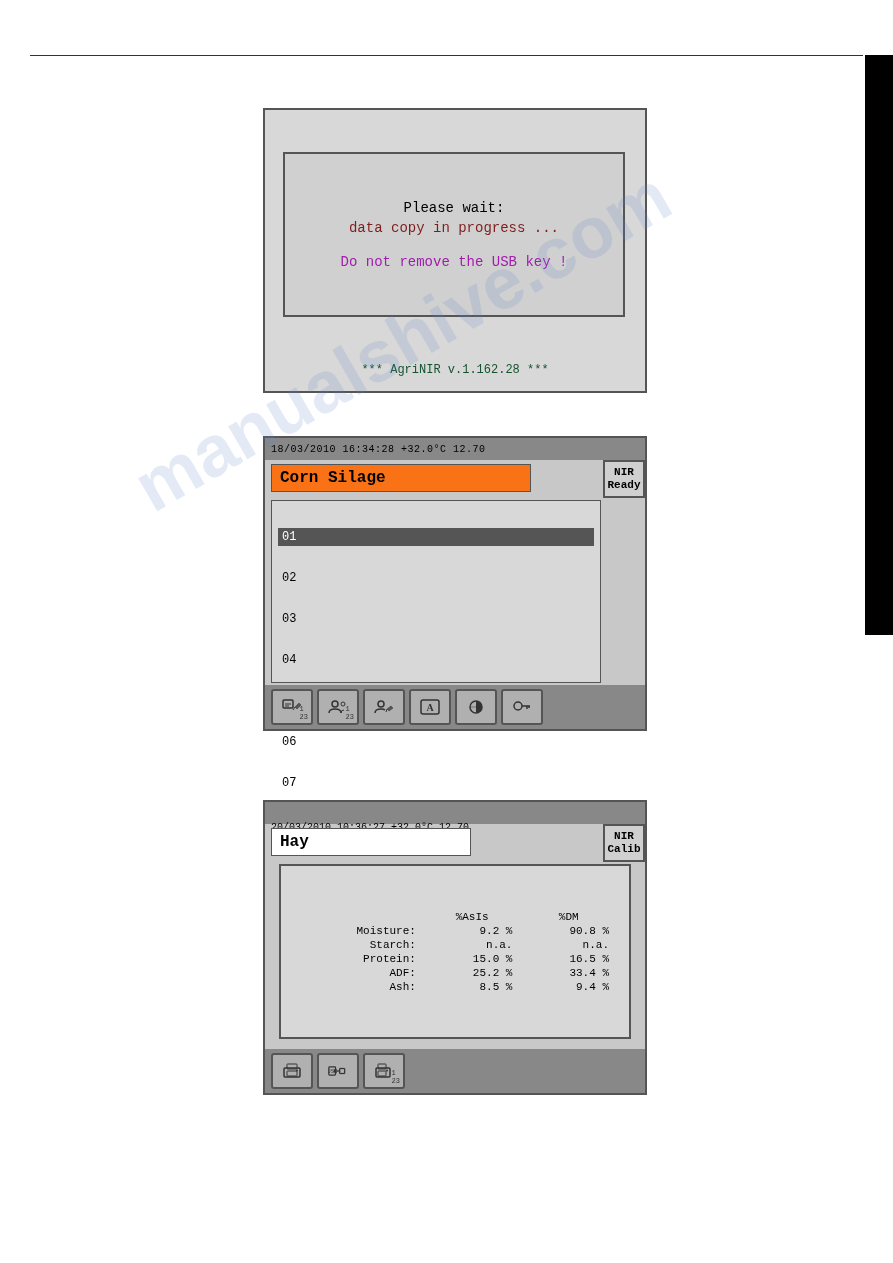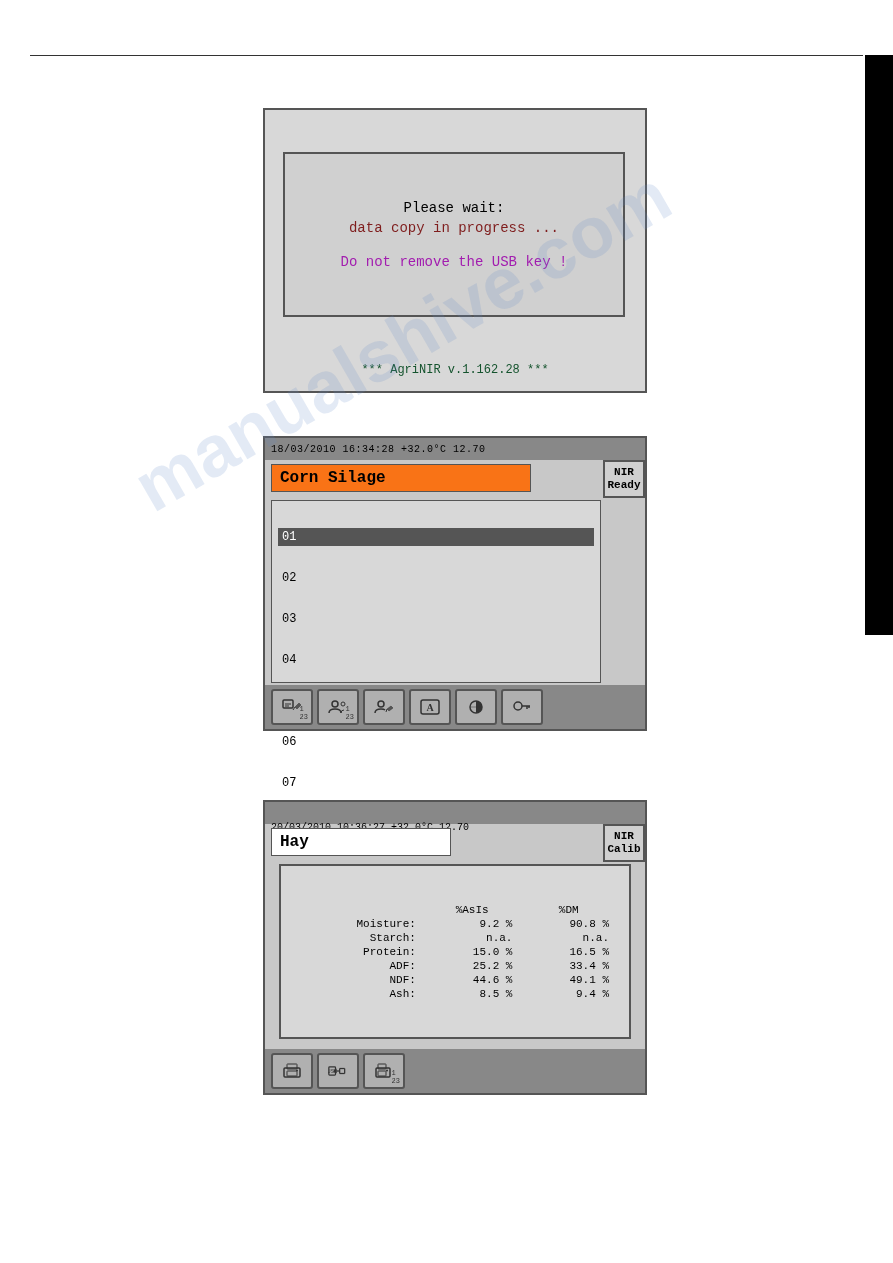--- a/index.html
+++ b/index.html
@@ -269,21 +269,21 @@
       top: 22px;
       left: 6px;
       right: 44px;
       height: 36px;
       display: flex;
       align-items: center;
     }
     .screen3-title-box {
       background: #fff;
       border: 1px solid #555;
-      width: 180px;
+      width: 200px;
       height: 28px;
       display: flex;
       align-items: center;
       padding: 0 8px;
       font-size: 16px;
       font-weight: bold;
       color: #000;
     }
 
     .nir-badge3 {
@@ -492,25 +492,20 @@
           <td>Protein:</td>
           <td>15.0 %</td>
           <td>16.5 %</td>
         </tr>
         <tr>
           <td>ADF:</td>
           <td>25.2 %</td>
           <td>33.4 %</td>
         </tr>
         <tr>
-          <td>NDF:</td>
-          <td>44.6 %</td>
-          <td>49.1 %</td>
-        </tr>
-        <tr>
           <td>Ash:</td>
           <td>8.5 %</td>
           <td>9.4 %</td>
         </tr>
       </tbody>
     </table>
   </div>
 
   <div class="screen3-toolbar">
 

